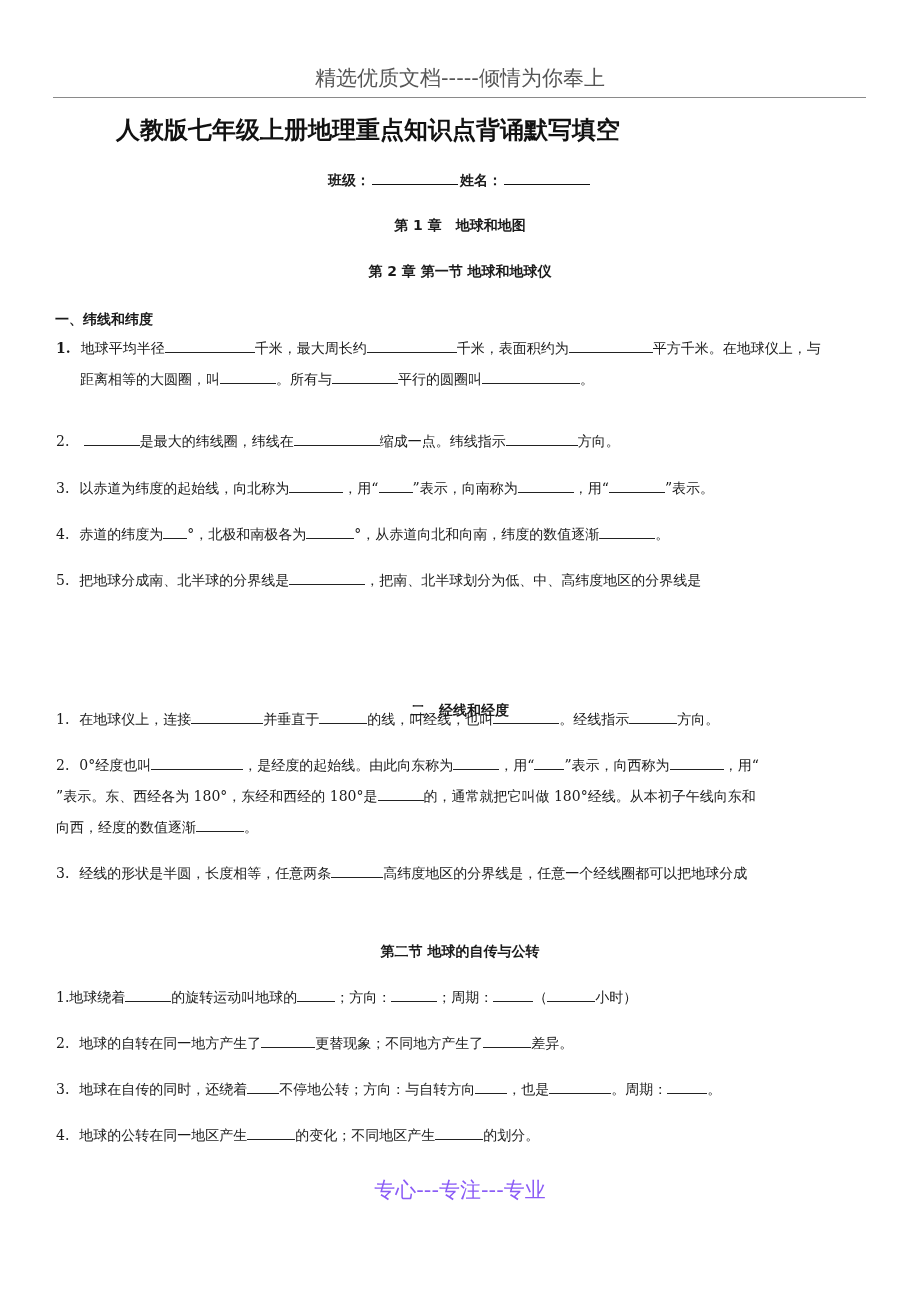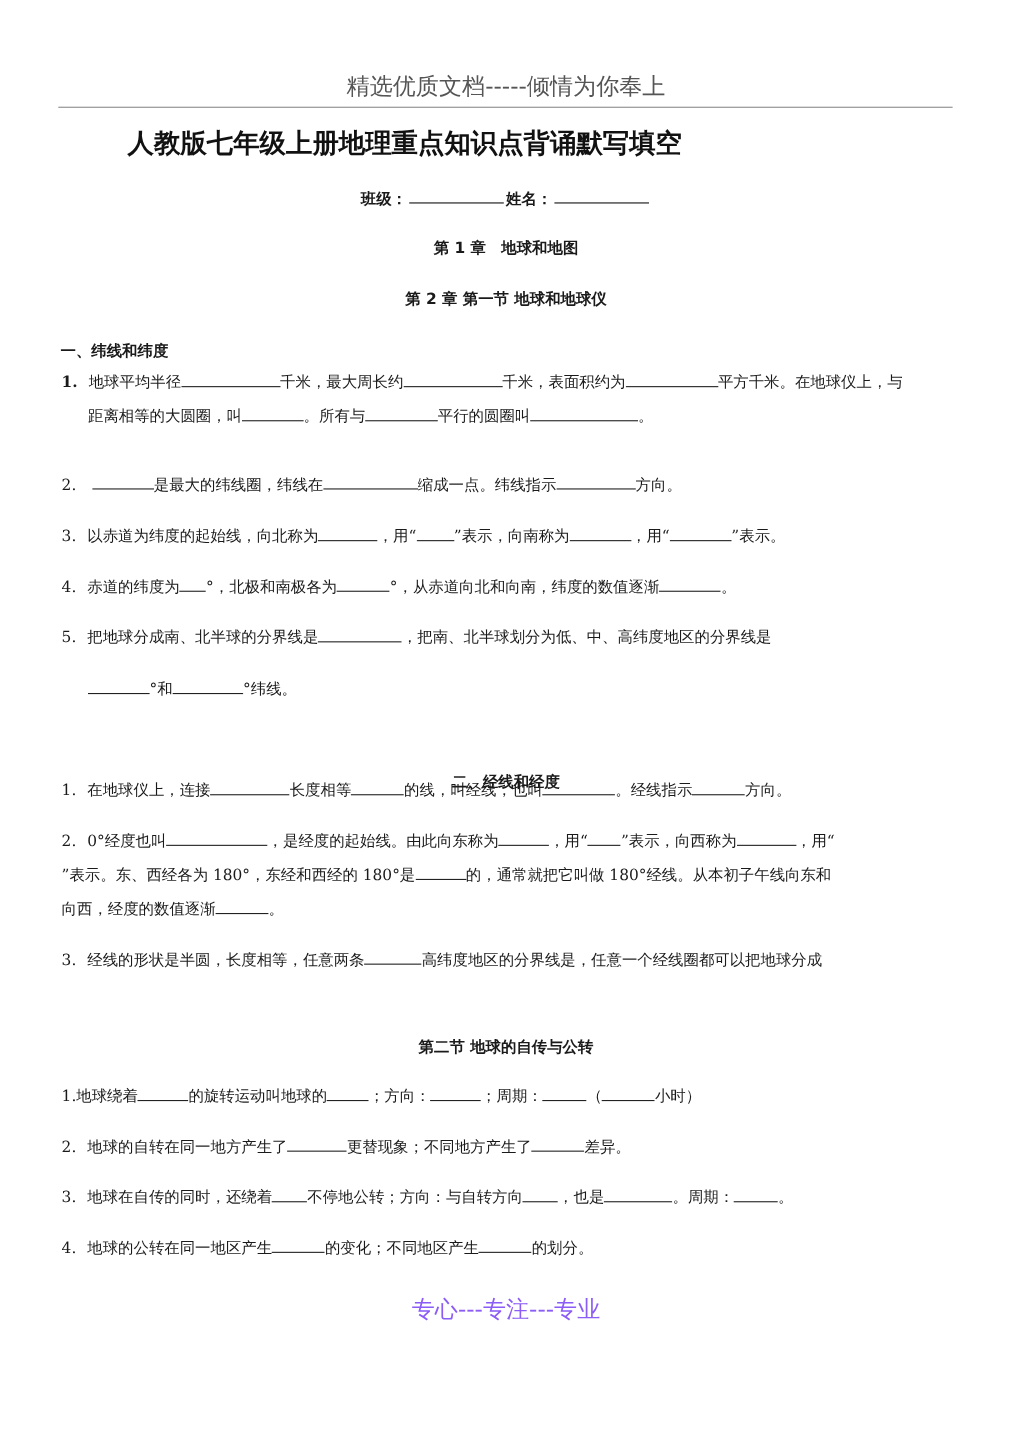--- a/index.html
+++ b/index.html
@@ -81,27 +81,26 @@
   <div class="line"><span style="margin-right: 10px;">2.</span><span> </span><span class="blank" style="width: 56px;"></span><span>是最大的纬线圈，纬线在</span><span class="blank" style="width: 86px;"></span><span>缩成一点。纬线指示</span><span class="blank" style="width: 72px;"></span><span>方向。</span></div>
 </div>
 <div class="para" style="top:473px">
   <div class="line"><span style="margin-right: 10px;">3.</span><span>以赤道为纬度的起始线，向北称为</span><span class="blank" style="width: 54px;"></span><span>，用“</span><span class="blank" style="width: 34px;"></span><span>”表示，向南称为</span><span class="blank" style="width: 56px;"></span><span>，用“</span><span class="blank" style="width: 56px;"></span><span>”表示。</span></div>
 </div>
 <div class="para" style="top:519px">
   <div class="line"><span style="margin-right: 10px;">4.</span><span>赤道的纬度为</span><span class="blank" style="width: 24px;"></span><span>°，北极和南极各为</span><span class="blank" style="width: 48px;"></span><span>°，从赤道向北和向南，纬度的数值逐渐</span><span class="blank" style="width: 56px;"></span><span>。</span></div>
 </div>
 <div class="para" style="top:565px">
   <div class="line"><span style="margin-right: 10px;">5.</span><span>把地球分成南、北半球的分界线是</span><span class="blank" style="width: 76px;"></span><span>，把南、北半球划分为低、中、高纬度地区的分界线是</span></div>
-  <div class="line indent" style="margin-top:16px"><span class="blank" style="width: 56px;"></span><span>°和</span><span class="blank" style="width: 64px;"></span><span>°纬线。</span></div>
 </div>
 
 <div class="center-heading" style="top:702px">二、经线和经度</div>
 
 <div class="para" style="top:704px">
-  <div class="line"><span style="margin-right: 10px;">1.</span><span>在地球仪上，连接</span><span class="blank" style="width: 72px;"></span><span>长度相等</span><span class="blank" style="width: 48px;"></span><span>的线，叫经线，也叫</span><span class="blank" style="width: 66px;"></span><span>。经线指示</span><span class="blank" style="width: 48px;"></span><span>方向。</span></div>
+  <div class="line"><span style="margin-right: 10px;">1.</span><span>在地球仪上，连接</span><span class="blank" style="width: 72px;"></span><span>并垂直于</span><span class="blank" style="width: 48px;"></span><span>的线，叫经线，也叫</span><span class="blank" style="width: 66px;"></span><span>。经线指示</span><span class="blank" style="width: 48px;"></span><span>方向。</span></div>
 </div>
 <div class="para" style="top:750px">
   <div class="line"><span style="margin-right: 10px;">2.</span><span>0°经度也叫</span><span class="blank" style="width: 92px;"></span><span>，是经度的起始线。由此向东称为</span><span class="blank" style="width: 46px;"></span><span>，用“</span><span class="blank" style="width: 30px;"></span><span>”表示，向西称为</span><span class="blank" style="width: 54px;"></span><span>，用“</span></div>
   <div class="line"><span>”表示。东、西经各为 180°，东经和西经的 180°是</span><span class="blank" style="width: 46px;"></span><span>的，通常就把它叫做 180°经线。从本初子午线向东和</span></div>
   <div class="line"><span>向西，经度的数值逐渐</span><span class="blank" style="width: 48px;"></span><span>。</span></div>
 </div>
 <div class="para" style="top:858px">
   <div class="line"><span style="margin-right: 10px;">3.</span><span>经线的形状是半圆，长度相等，任意两条</span><span class="blank" style="width: 52px;"></span><span>高纬度地区的分界线是，任意一个经线圈都可以把地球分成</span></div>
 </div>
 

